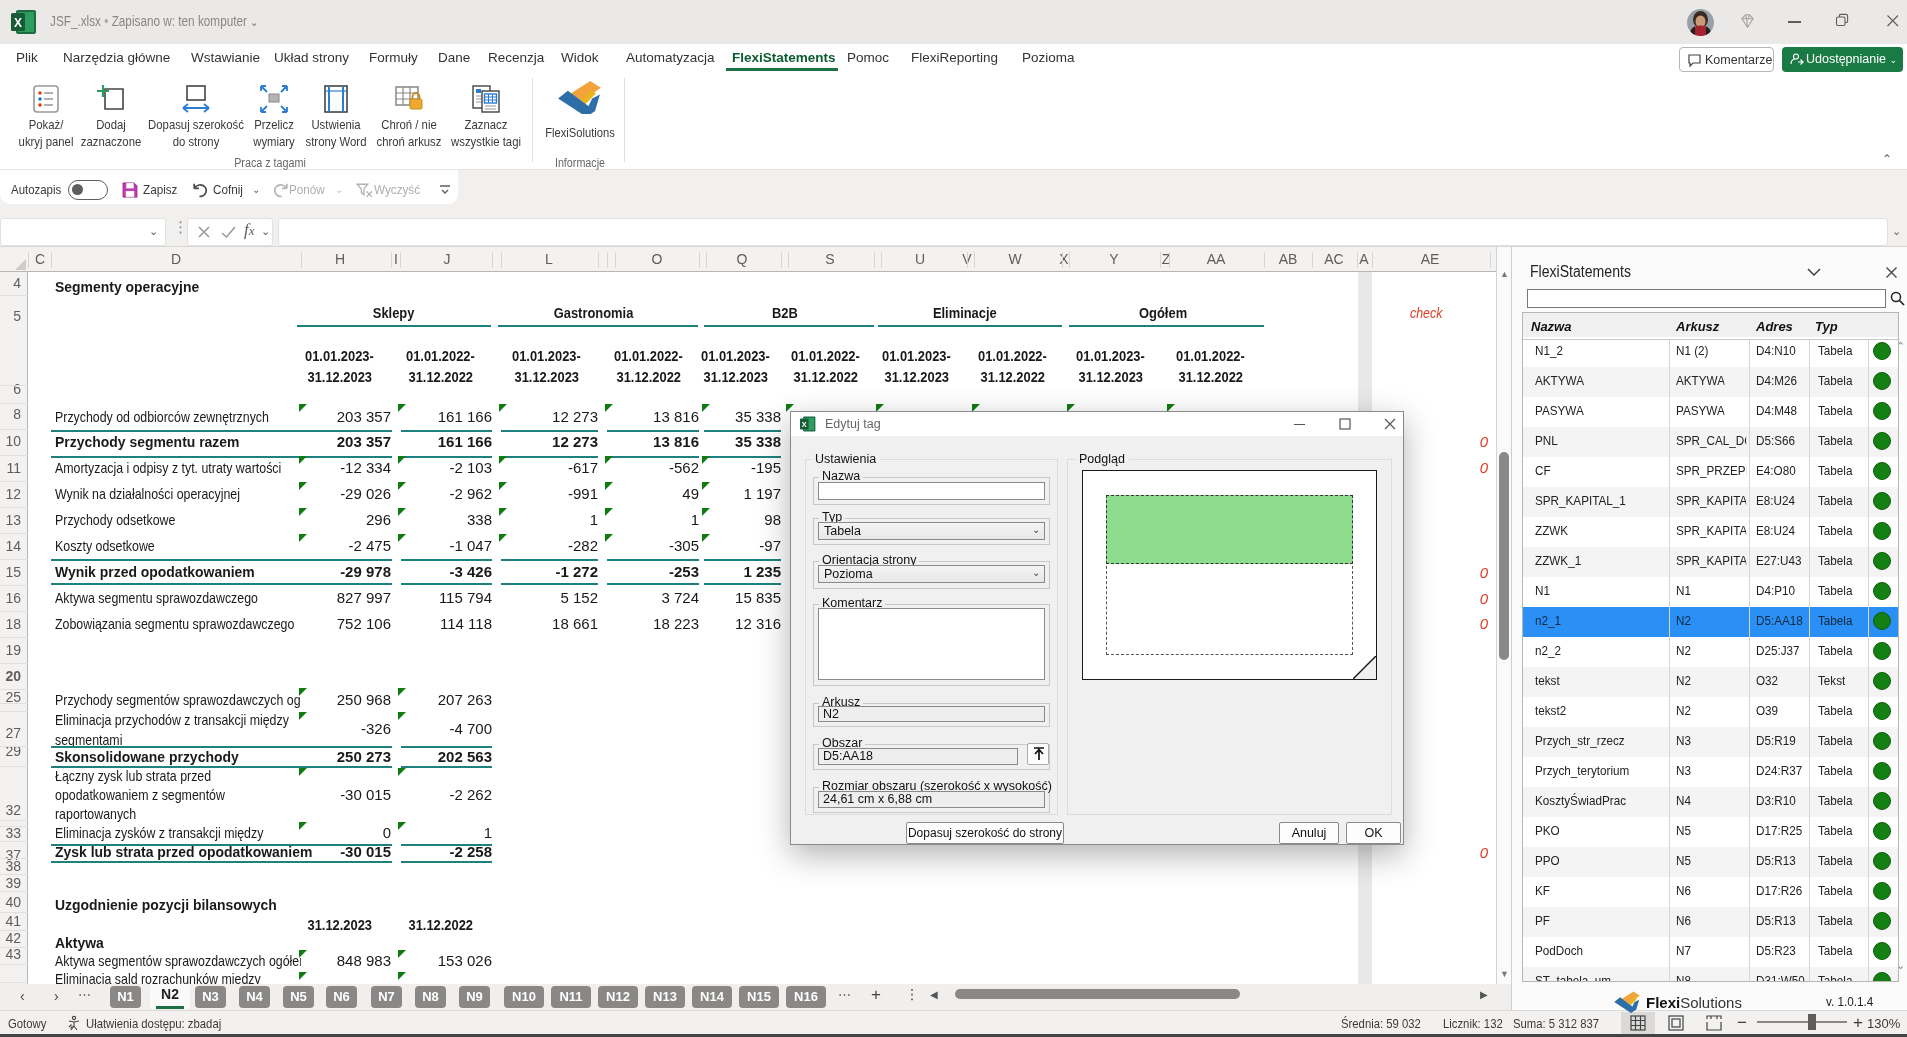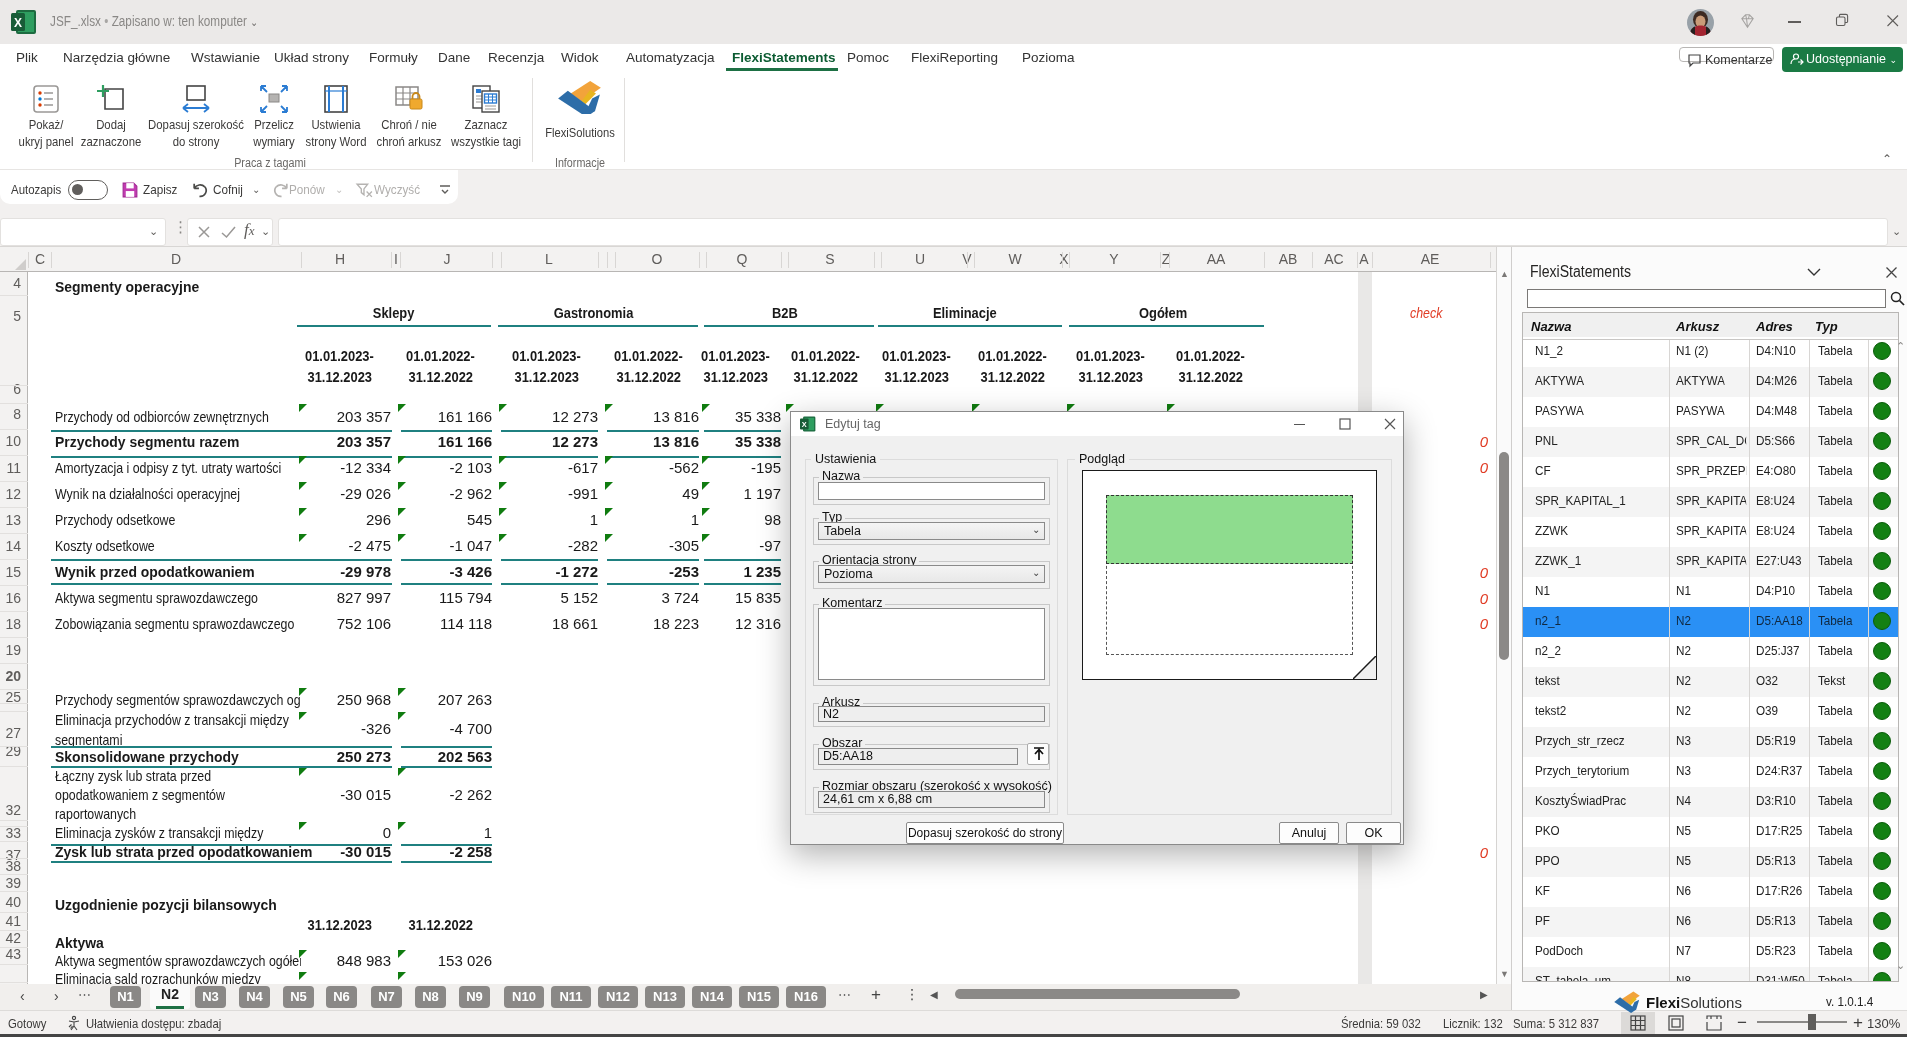--- a/index.html
+++ b/index.html
@@ -75,21 +75,21 @@
  <div class="t" style="left:369px;top:6px;font-size:13.5px;color:#333;">Formuły</div>
  <div class="t" style="left:438px;top:6px;font-size:13.5px;color:#333;">Dane</div>
  <div class="t" style="left:488px;top:6px;font-size:13.5px;color:#333;">Recenzja</div>
  <div class="t" style="left:561px;top:6px;font-size:13.5px;color:#333;">Widok</div>
  <div class="t" style="left:626px;top:6px;font-size:13.5px;color:#333;">Automatyzacja</div>
  <div class="t b" style="left:732px;top:6px;font-size:13.5px;color:#0c5c32;">FlexiStatements</div>
  <div class="abs" style="left:726px;top:24px;width:112px;height:3px;background:#1d7044;"></div>
  <div class="t" style="left:847px;top:6px;font-size:13.5px;color:#333;">Pomoc</div>
  <div class="t" style="left:911px;top:6px;font-size:13.5px;color:#333;">FlexiReporting</div>
  <div class="t" style="left:1022px;top:6px;font-size:13.5px;color:#333;">Pozioma</div>
- <div class="abs" style="left:1679px;top:3px;width:95px;height:15px;border:1px solid #b8b6b4;border-radius:4px;background:#fff;">
+ <div class="abs" style="left:1679px;top:3px;width:95px;height:25px;border:1px solid #b8b6b4;border-radius:4px;background:#fff;">
   <svg class="abs" style="left:7px;top:5px" width="15" height="15" viewBox="0 0 15 15">
           <path d="M2 2 H13 V10 H6 L3 13 V10 H2 Z" fill="none" stroke="#444" stroke-width="1.2"></path>
         </svg>
   <div class="t" style="left:25px;top:5px;font-size:12.5px;color:#333;">Komentarze</div>
  </div>
  <div class="abs" style="left:1782px;top:3px;width:121px;height:25px;border-radius:4px;background:#1a7a44;">
   <svg class="abs" style="left:7px;top:5px" width="15" height="15" viewBox="0 0 15 15">
           <path d="M2 12 C2 8 5 7 7 7 M7 7 C5.5 7 4.5 5.8 4.5 4.5 A2.5 2.5 0 0 1 9.5 4.5 C9.5 5.8 8.5 7 7 7 M9 10 H14 M11.5 7.5 L14 10 L11.5 12.5" fill="none" stroke="#fff" stroke-width="1.2"></path>
         </svg>
   <div class="t" style="left:24px;top:5px;font-size:12.5px;color:#fff;">Udostępnianie <span style="font-size:9px">⌄</span></div>
@@ -396,21 +396,21 @@
 <div class="num" style="left:506px;top:238px;">-991</div>
 <div class="num" style="left:607px;top:238px;">49</div>
 <div class="num" style="left:689px;top:238px;">1 197</div>
 <div class="tri" style="left:299px;top:235px;"></div>
 <div class="tri" style="left:398px;top:235px;"></div>
 <div class="tri" style="left:499px;top:235px;"></div>
 <div class="tri" style="left:605px;top:235px;"></div>
 <div class="tri" style="left:702px;top:235px;"></div>
 <div class="lab" style="left:55px;top:264px;font-size:15px;">Przychody odsetkowe</div>
 <div class="num" style="left:299px;top:264px;">296</div>
-<div class="num" style="left:400px;top:264px;">545</div>
+<div class="num" style="left:400px;top:264px;">338</div>
 <div class="num" style="left:506px;top:264px;">1</div>
 <div class="num" style="left:607px;top:264px;">1</div>
 <div class="num" style="left:689px;top:264px;">98</div>
 <div class="tri" style="left:299px;top:261px;"></div>
 <div class="tri" style="left:398px;top:261px;"></div>
 <div class="tri" style="left:499px;top:261px;"></div>
 <div class="tri" style="left:605px;top:261px;"></div>
 <div class="tri" style="left:702px;top:261px;"></div>
 <div class="lab" style="left:55px;top:290px;font-size:15px;">Koszty odsetkowe</div>
 <div class="num" style="left:299px;top:290px;">-2 475</div>

